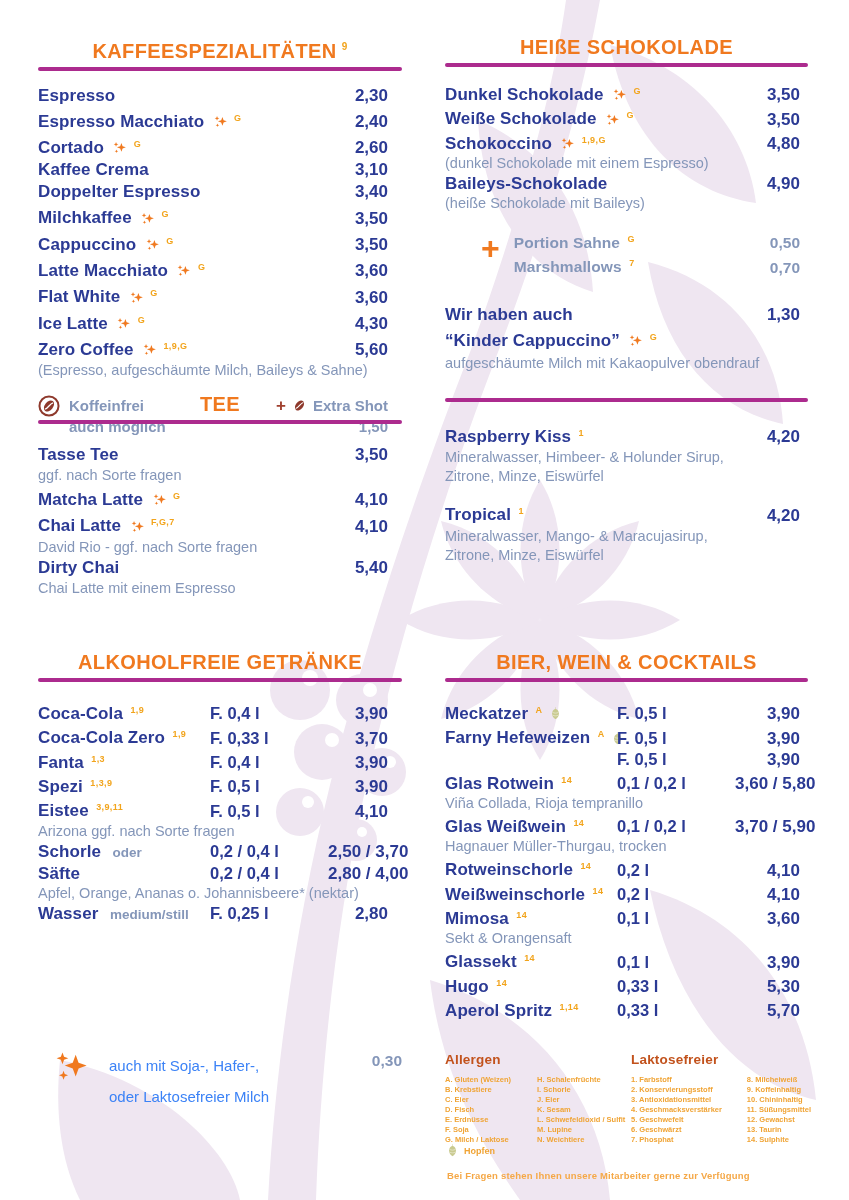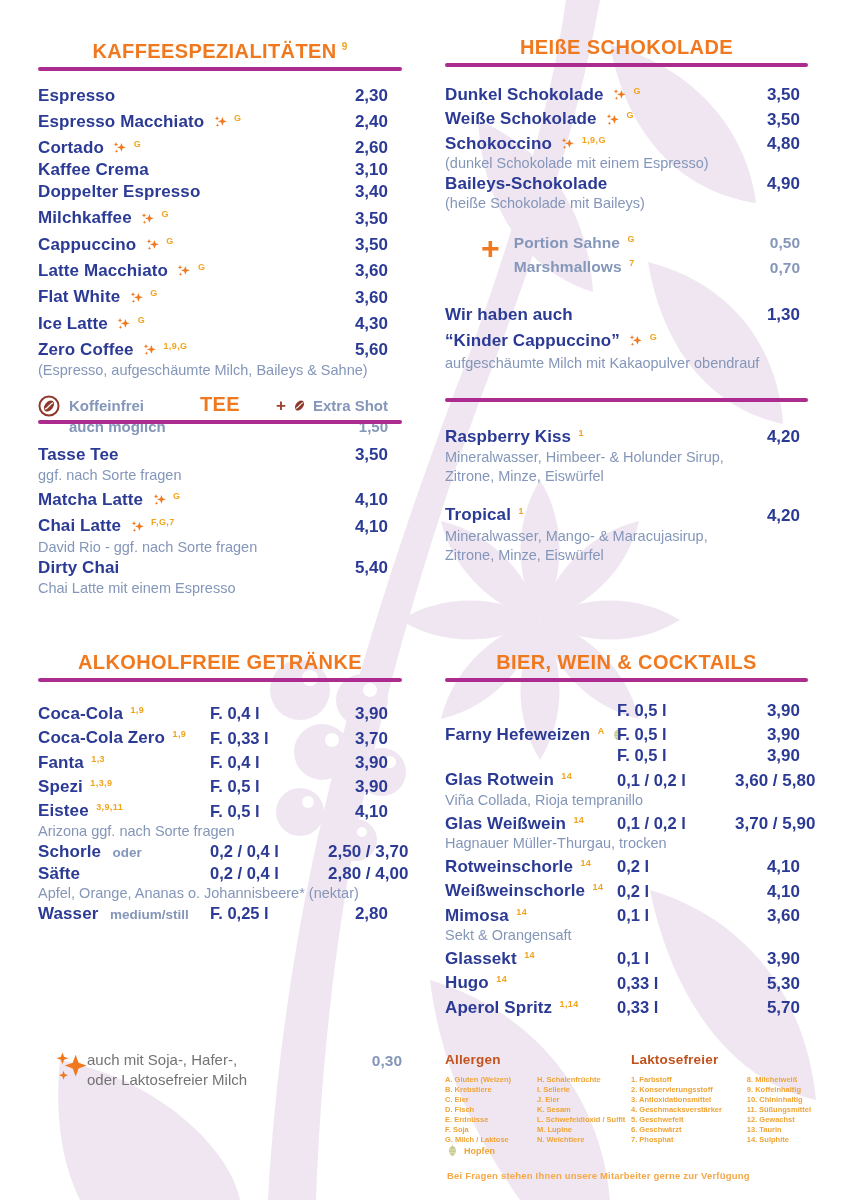--- a/index.html
+++ b/index.html
@@ -50,21 +50,21 @@
   .extras-list .name{color:#8496B9;font-size:15.5px;}
   .extras-list .cell-price{color:#8496B9;font-size:15.5px;font-weight:700;}
 
   .kinder{margin-top:26px;padding-right:8px;}
   .kinder .krow{display:grid;grid-template-columns:1fr auto;align-items:baseline;line-height:22px;}
   .kinder .desc{margin-top:2px;}
 
   
   .milk-note{position:absolute;left:55px;top:1050px;width:347px;display:flex;align-items:flex-start;}
   .spark-big{width:32px;height:32px;color:#F0791F;flex:0 0 auto;}
-  .mn-text{font-size:15px;color:#737373;font-weight:400;line-height:20px;white-space:pre-line;}
+  .mn-text{margin-left:22px;font-size:15px;color:#3b82f6;font-weight:400;line-height:31px;white-space:pre-line;}
   .mn-price{margin-left:auto;font-size:15.5px;color:#8496B9;font-weight:700;line-height:22px;}
 
   .legend{position:absolute;top:1052px;}
   .leg-allergen{left:445px;width:182px;}
   .leg-additives{left:631px;width:180px;}
   .leg-title{margin:0 0 8px;font-size:13.5px;font-weight:800;color:#C2521C;letter-spacing:.2px;}
   .leg-cols{display:flex;gap:22px;}
   .leg-list{list-style:none;margin:0;padding:0;font-size:7.5px;font-weight:700;color:#F0A435;
             line-height:10px;white-space:nowrap;}
   .leg-col1a{width:70px;}
@@ -643,20 +643,27 @@
       </ul>
   </section>
 
   <section class="sec col-r has-size" style="top:651px">
     <h2 class="sec-title"><span>BIER, WEIN &amp; COCKTAILS</span></h2>
     <div class="rule"></div>
     <ul class="items" style="margin-top:18px">
 
         <li class="item">
           <div class="row">
+            <span class="cell-name">
+              <span class="name">Meckatzer</span>
+              <sup class="sup">A</sup>
+              <svg class="hop-svg" viewBox="0 0 24 28" fill="currentColor">
+                <use href="#hopcone"></use>
+              </svg>
+            </span>
             <span class="cell-size">F. 0,5 l</span>
             <span class="cell-price">3,90</span>
           </div>
 
         </li>
 
         <li class="item">
           <div class="row">
             <span class="cell-name">
               <span class="name">Farny Hefeweizen</span>
@@ -803,21 +810,21 @@
           <li>B. Krebstiere</li>
           <li>C. Eier</li>
           <li>D. Fisch</li>
           <li>E. Erdnüsse</li>
           <li>F. Soja</li>
           <li>G. Milch / Laktose</li>
         </ul>
       <ul class="leg-list">
 
       <li>H. Schalenfrüchte</li>
-          <li>I. Sellerie</li>
+          <li>I. Schorle</li>
           <li>J. Eier</li>
           <li>K. Sesam</li>
           <li>L. Schwefeldioxid / Sulfit</li>
           <li>M. Lupine</li>
           <li>N. Weichtiere</li>
         </ul>
     </div>
   </div>
 
   <div class="legend leg-additives">

